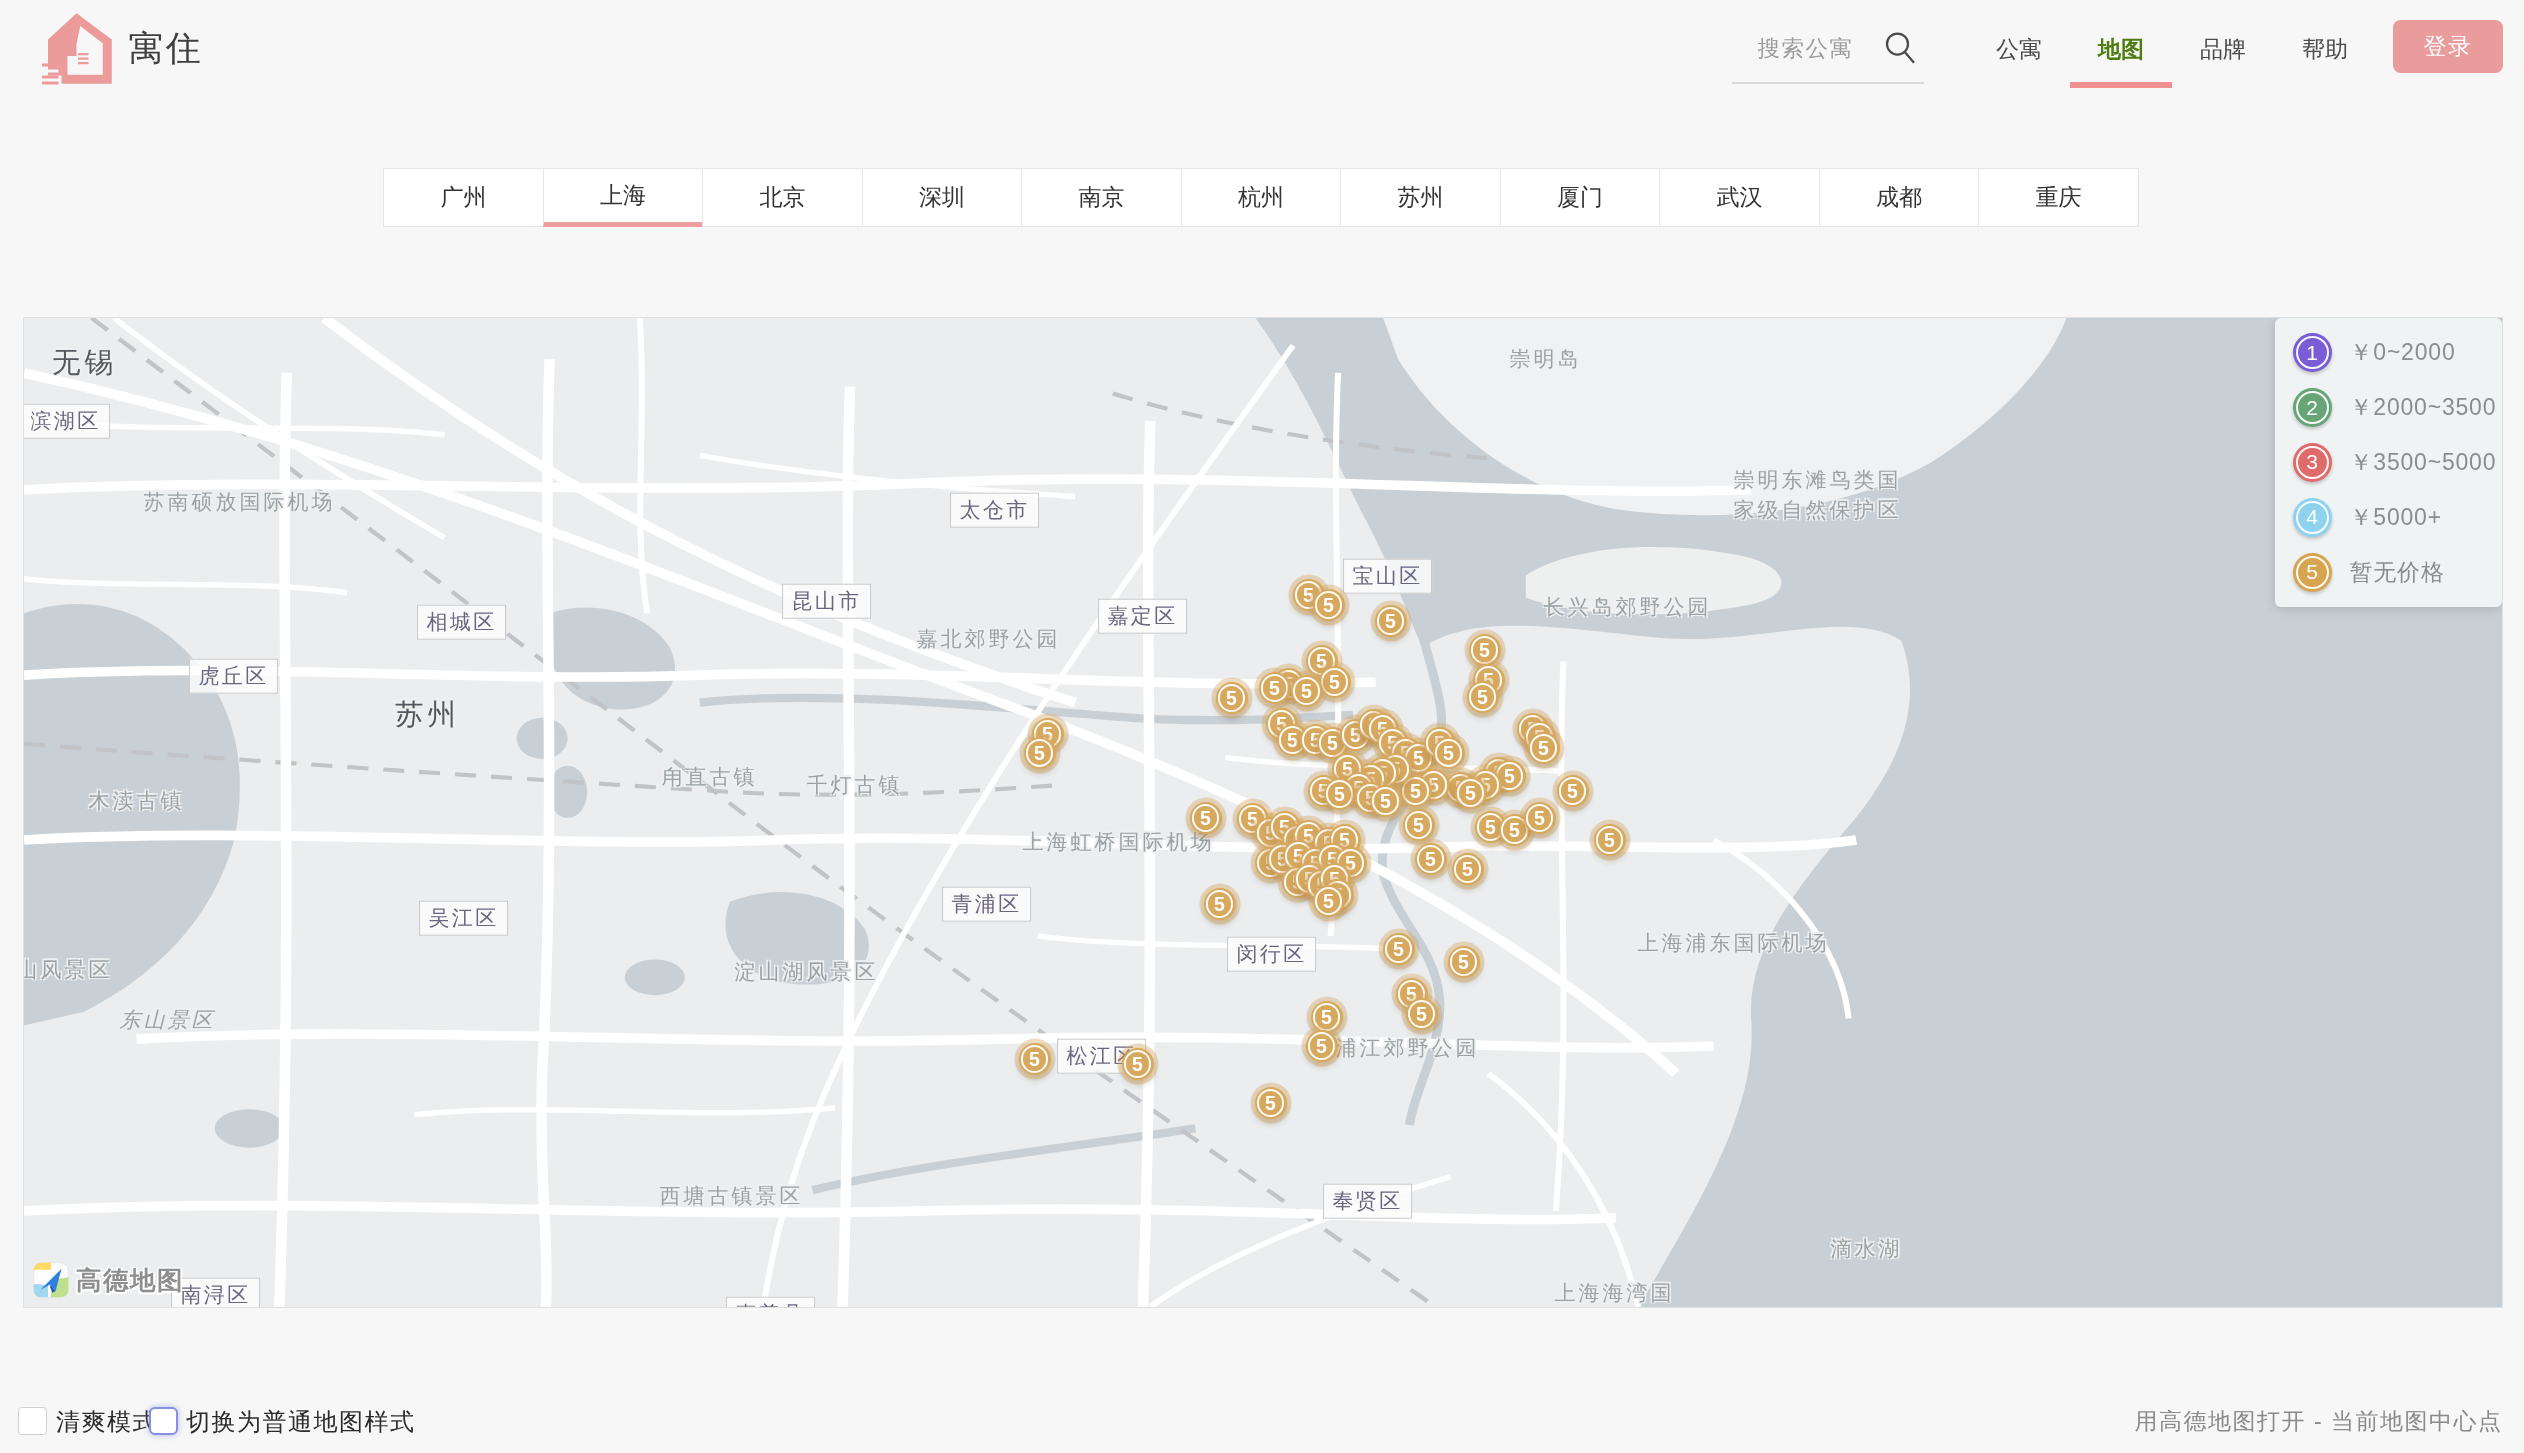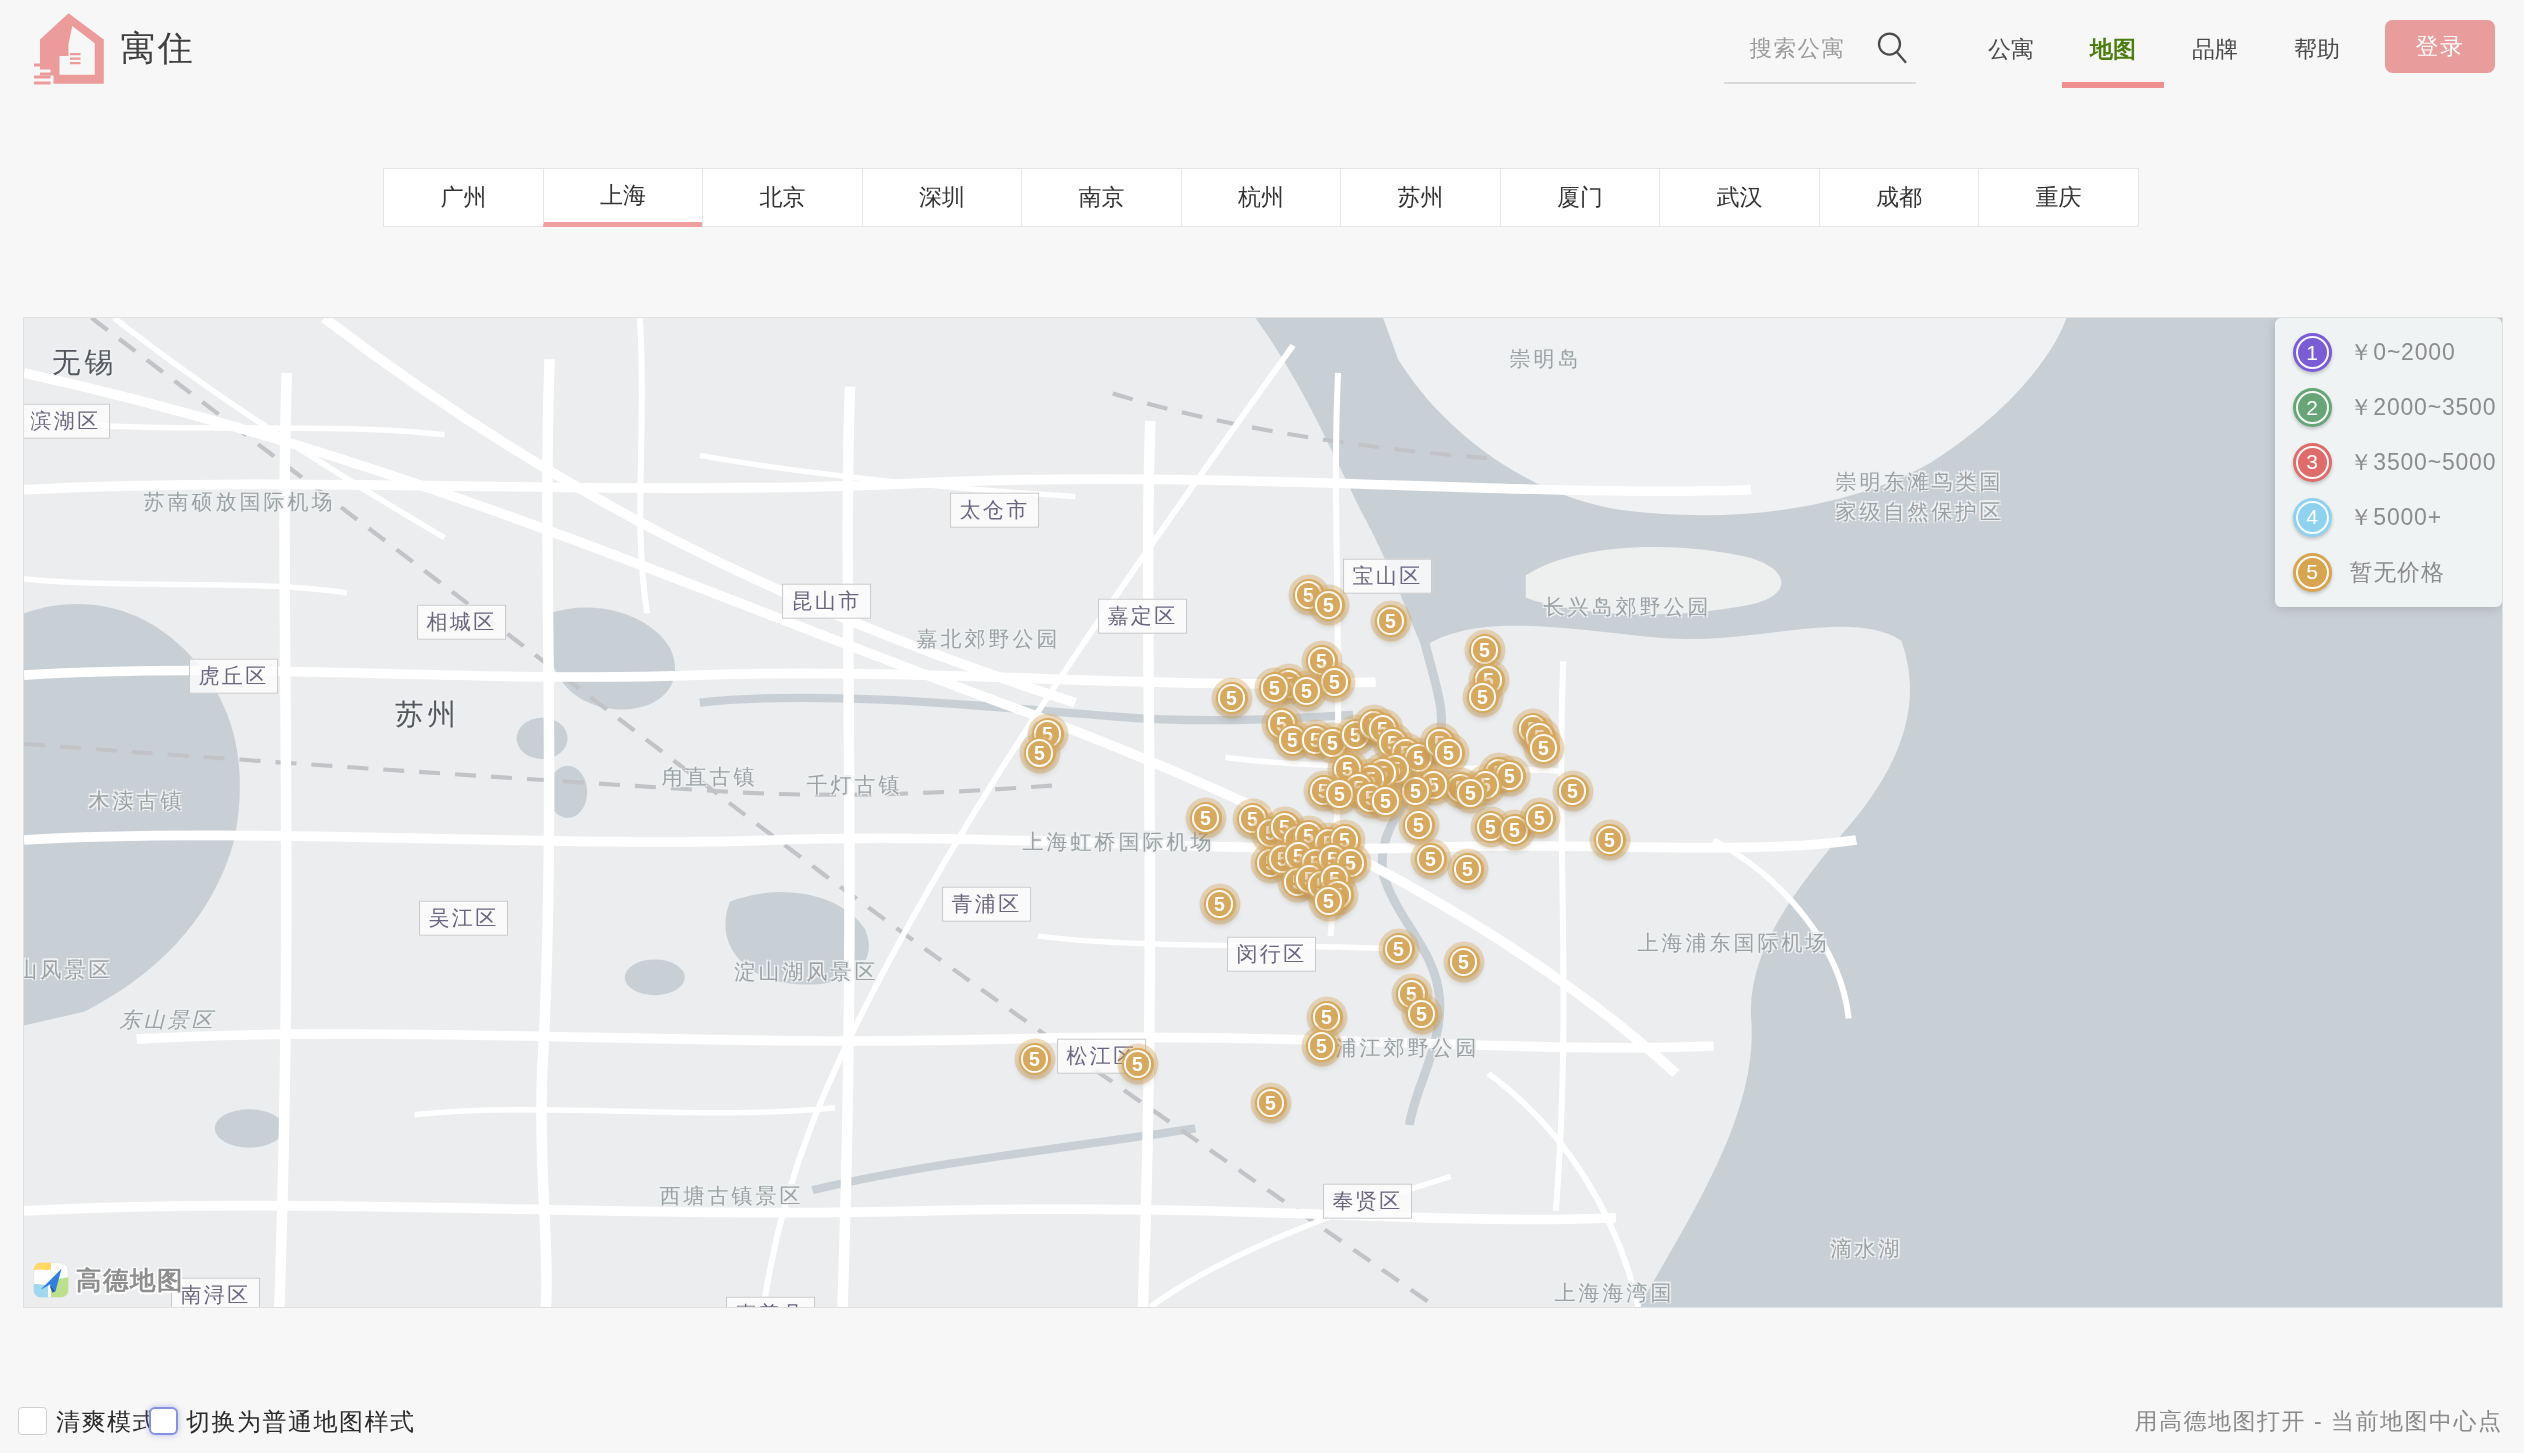--- a/index.html
+++ b/index.html
@@ -1,20 +1,20 @@
 <!DOCTYPE html>
 <html style="font-size:12px"><head>
 <meta charset="utf-8">
 <style>
   * { margin:0; padding:0; box-sizing:border-box; }
   html,body { width:2525px; height:1453px; }
   body { background:#f7f7f7; font-family:"Liberation Sans", sans-serif; position:relative; overflow:hidden; color:#333; }
 
   
-  .header { position:absolute; left:8px; top:0; width:2395px; height:98px; background:#f7f7f7; }
+  .header { position:absolute; left:16px; top:0; width:2395px; height:98px; background:#f7f7f7; }
   .logo-wrap { position:absolute; left:22.5px; top:10.5px; display:flex; align-items:center; }
   .logo-icon { width:75px; height:75px; }
   .logo-text { font-size:35px; color:#3f3f3f; letter-spacing:2.3px; margin-left:15px; }
   .hsearch { position:absolute; left:1716px; top:15px; width:192px; height:69px; border-bottom:2.3px solid #d9d9d9; display:flex; align-items:center; cursor:text; }
   .hsearch .ph { font-size:22.5px; color:#9b9b9b; letter-spacing:1.5px; margin-left:25.5px; }
   .hsearch svg { margin-left:27px; }
   .hnav { position:absolute; left:1952px; top:0; height:98px; display:flex; }
   .hnav-item { width:102px; height:98px; display:flex; align-items:center; justify-content:center; font-size:23px; color:#4a4a4a; position:relative; cursor:pointer; }
   .hnav-item.active { color:#4d7c0f; font-weight:bold; }
   .hnav-item.active::after { content:""; position:absolute; left:0; right:0; bottom:10.5px; height:6px; background:#ef8f8f; }
@@ -199,21 +199,21 @@
       <div class="dlabel" style="left: 963px; top: 586px;">青浦区</div>
       <div class="dlabel" style="left: 440px; top: 600px;">吴江区</div>
       <div class="dlabel" style="left: 1248px; top: 636px;">闵行区</div>
       <div class="dlabel" style="left: 1078px; top: 738px;">松江区</div>
       <div class="dlabel" style="left: 1344px; top: 883px;">奉贤区</div>
       <div class="dlabel" style="left: 747px; top: 996px;">嘉善县</div>
       <div class="dlabel" style="left: 192px; top: 977px;">南浔区</div>
       <div class="plabel" style="left: 216px; top: 184px;">苏南硕放国际机场</div>
       <div class="plabel" style="left: 965px; top: 321px;">嘉北郊野公园</div>
       <div class="plabel" style="left: 1522px; top: 41px;">崇明岛</div>
-      <div class="plabel" style="left: 1896px; top: 179px;">崇明东滩鸟类国<br>家级自然保护区</div>
+      <div class="plabel" style="left: 1794px; top: 179px; font-family: Liberation Mono, monospace;">崇明东滩鸟类国<br>家级自然保护区</div>
       <div class="plabel" style="left: 1604px; top: 289px;">长兴岛郊野公园</div>
       <div class="plabel" style="left: 113px; top: 483px;">木渎古镇</div>
       <div class="plabel" style="left: 686px; top: 459px;">甪直古镇</div>
       <div class="plabel" style="left: 831px; top: 467px;">千灯古镇</div>
       <div class="plabel" style="left: 1095px; top: 524px;">上海虹桥国际机场</div>
       <div class="plabel" style="left: 783px; top: 654px;">淀山湖风景区</div>
       <div class="plabel" style="left: 41px; top: 652px;">山风景区</div>
       <div class="plabel" style="left: 144px; top: 702px; font-style: italic;">东山景区</div>
       <div class="plabel" style="left: 1710px; top: 625px;">上海浦东国际机场</div>
       <div class="plabel" style="left: 1372px; top: 730px;">海浦江郊野公园</div>

